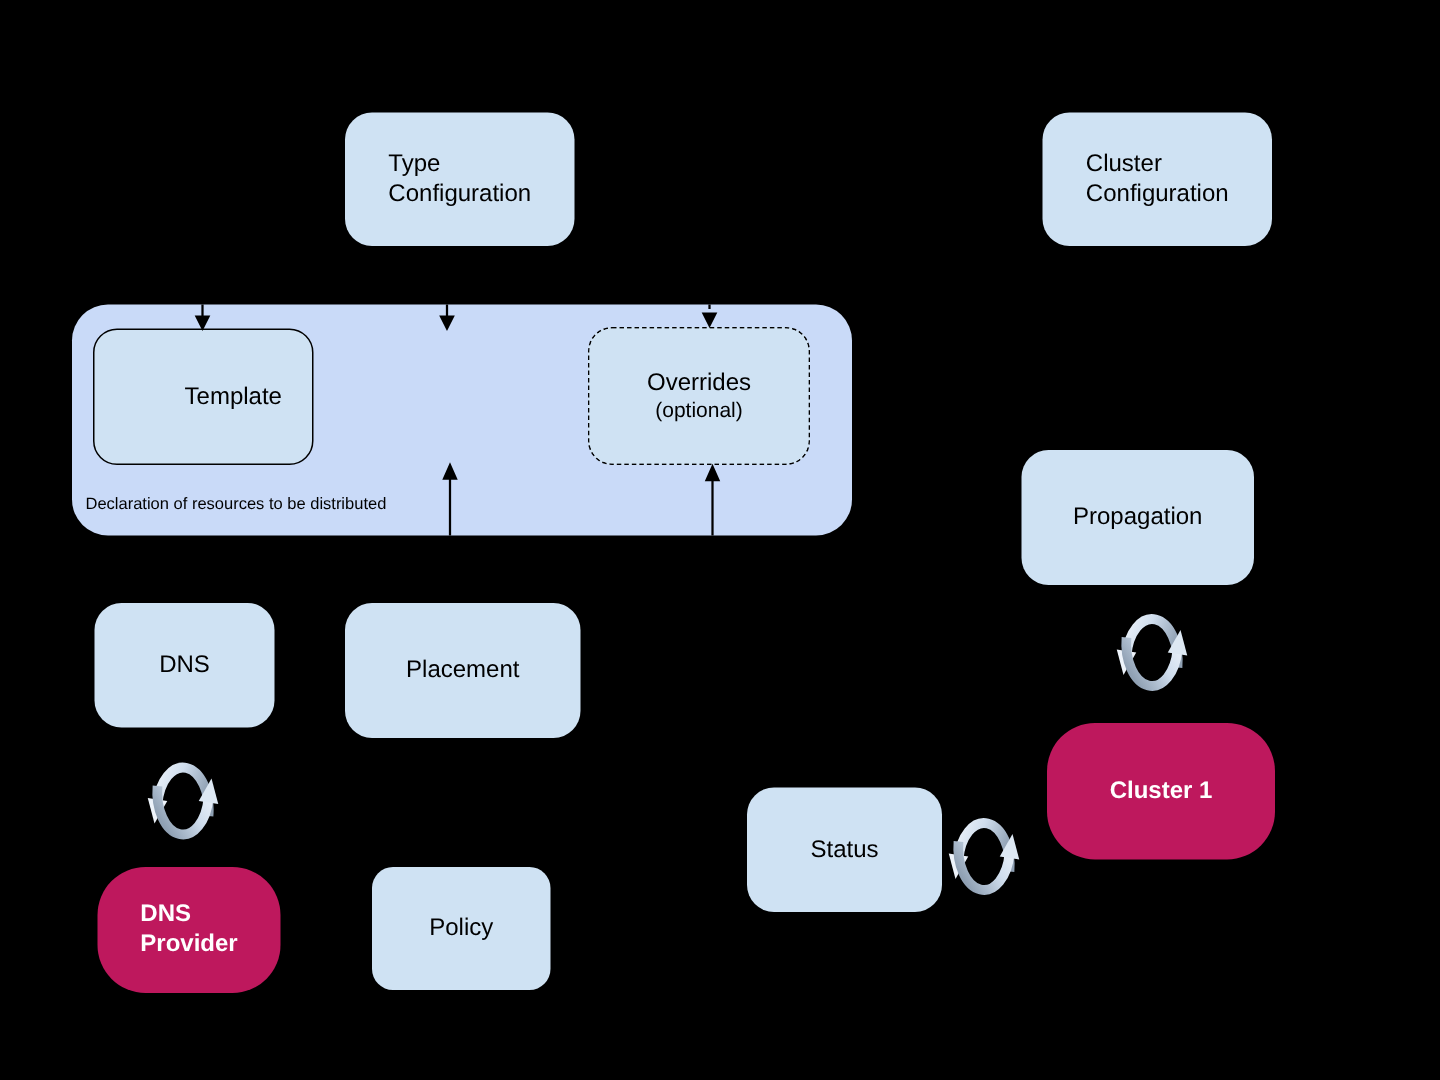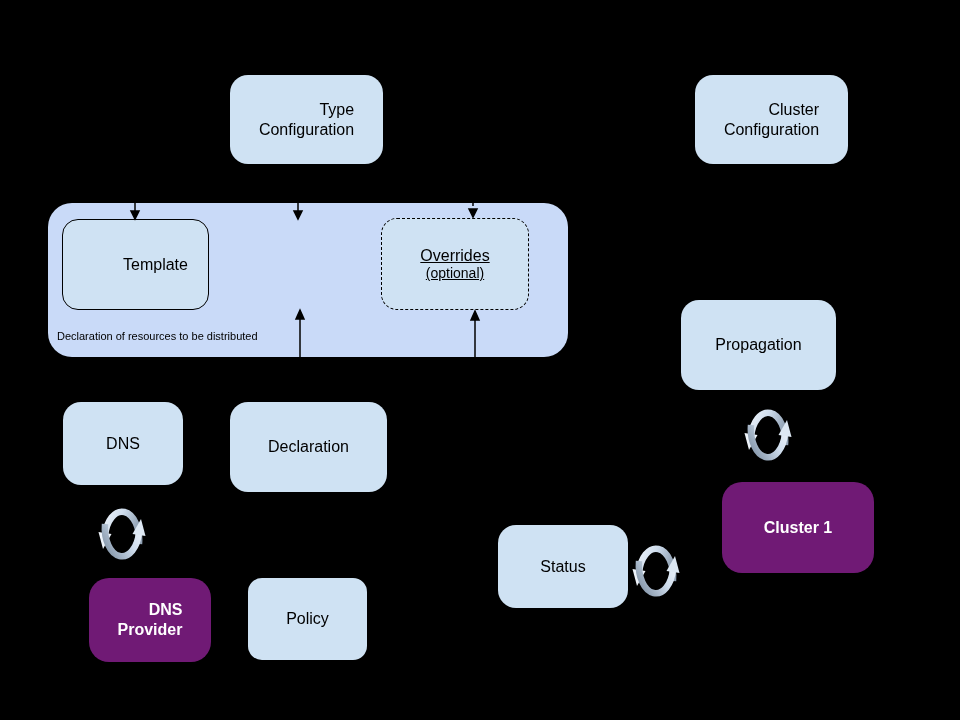--- a/index.html
+++ b/index.html
@@ -10,60 +10,59 @@
     background: #000000;
     font-family: "Liberation Sans", "DejaVu Sans", sans-serif;
     overflow: hidden;
   }
   .node {
     position: absolute;
     display: flex;
     flex-direction: column;
     align-items: center;
     justify-content: center;
-    text-align: right;
+    text-align: left;
     box-sizing: border-box;
     color: #000000;
     font-size: 16px;
     line-height: 1.25;
     white-space: pre-line;
   }
   .light { background: #cfe2f3; border-radius: 18px; }
   .inner {
     background: #cfe2f3;
     border: 1.5px solid #000000;
     border-radius: 16px;
   }
   .inner.dashed { border: 1.6px dashed #000000; }
   .blue {
-    background: #701a75;
+    background: #be185d;
     color: #ffffff;
     font-weight: bold;
-    border-radius: 20px;
-    margin-left: 24px;
+    border-radius: 32px;
   }
   .group {
     position: absolute;
     left: 48px; top: 203px;
     width: 520px; height: 154px;
     background: #c9daf8;
     border-radius: 24px;
   }
   .group-caption {
     position: absolute;
     left: 57px; top: 330px;
     font-size: 11px;
     color: #000000;
   }
   .sublabel { font-size: 14px; line-height: 1.1; }
   .type-config     { left: 230px; top: 75px;  width: 153px; height: 89px; }
   .cluster-config  { left: 695px; top: 75px;  width: 153px; height: 89px; }
   .template-box    { left: 62px;  top: 219px; width: 147px; height: 91px; padding-left: 40px; }
   .placement-box   { left: 223px; top: 219px; width: 148px; height: 91px; }
-  .overrides-box   { left: 381px; top: 218px; width: 148px; height: 92px; text-decoration: underline; }
+  .overrides-box   { left: 392px; top: 218px; width: 148px; height: 92px; }
   .dns-box         { left: 63px;  top: 402px; width: 120px; height: 83px; }
   .scheduling-box  { left: 230px; top: 402px; width: 157px; height: 90px; }
   .dns-provider    { left: 65px;  top: 578px; width: 122px; height: 84px; }
   .policy-box      { left: 248px; top: 578px; width: 119px; height: 82px; border-radius: 14px; }
   .propagation-box { left: 681px; top: 300px; width: 155px; height: 90px; }
   .status-box      { left: 498px; top: 525px; width: 130px; height: 83px; }
   .cluster-1       { left: 698px; top: 482px; width: 152px; height: 91px; }
   .cluster-n       { left: 698px; top: 587px; width: 152px; height: 90px; }
   .cluster-n i { font-style: italic; margin-left: 0.28em; }
   .sync {
@@ -120,21 +119,21 @@
   <div class="group-caption">Declaration of resources to be distributed</div>
 
   <div class="node light dns-box">
     <span>DNS</span>
   </div>
   <div class="node blue dns-provider">
     <span>DNS
 Provider</span>
   </div>
   <div class="node light scheduling-box">
-    <span>Declaration</span>
+    <span>Placement</span>
   </div>
   <div class="node light policy-box">
     <span>Policy</span>
   </div>
 
   <div class="node light propagation-box">
     <span>Propagation</span>
   </div>
   <div class="node light status-box">
     <span>Status</span>

